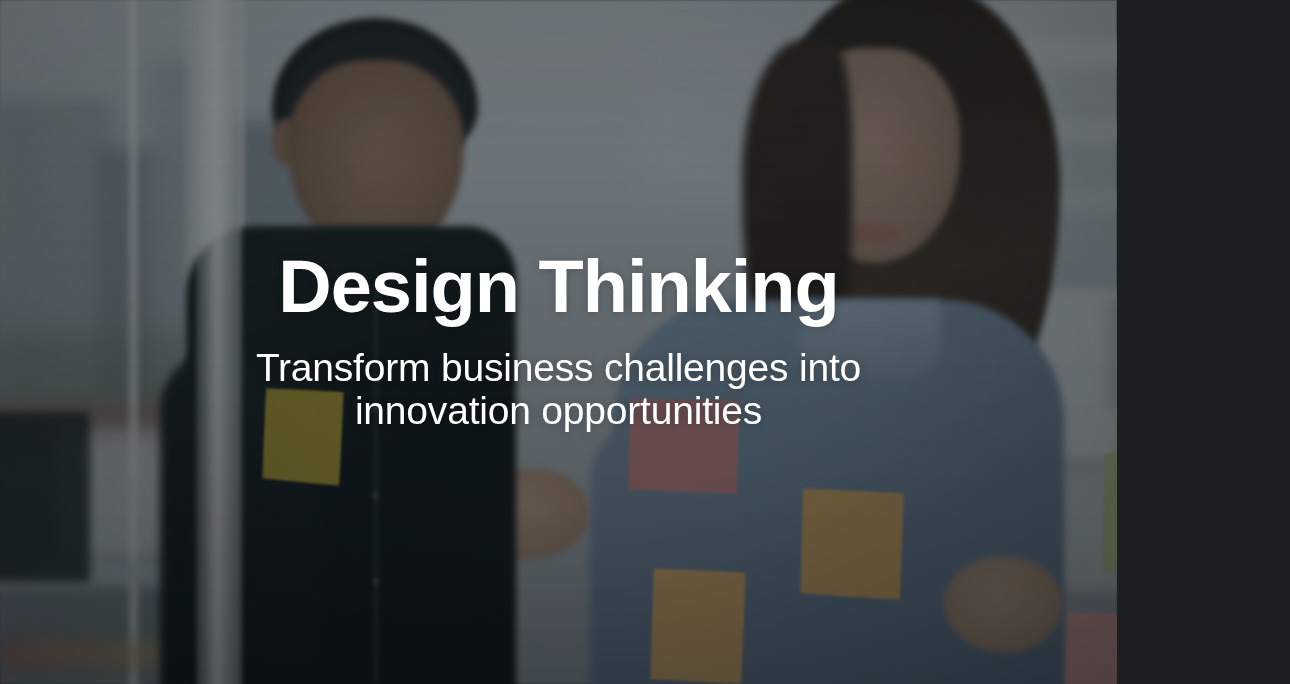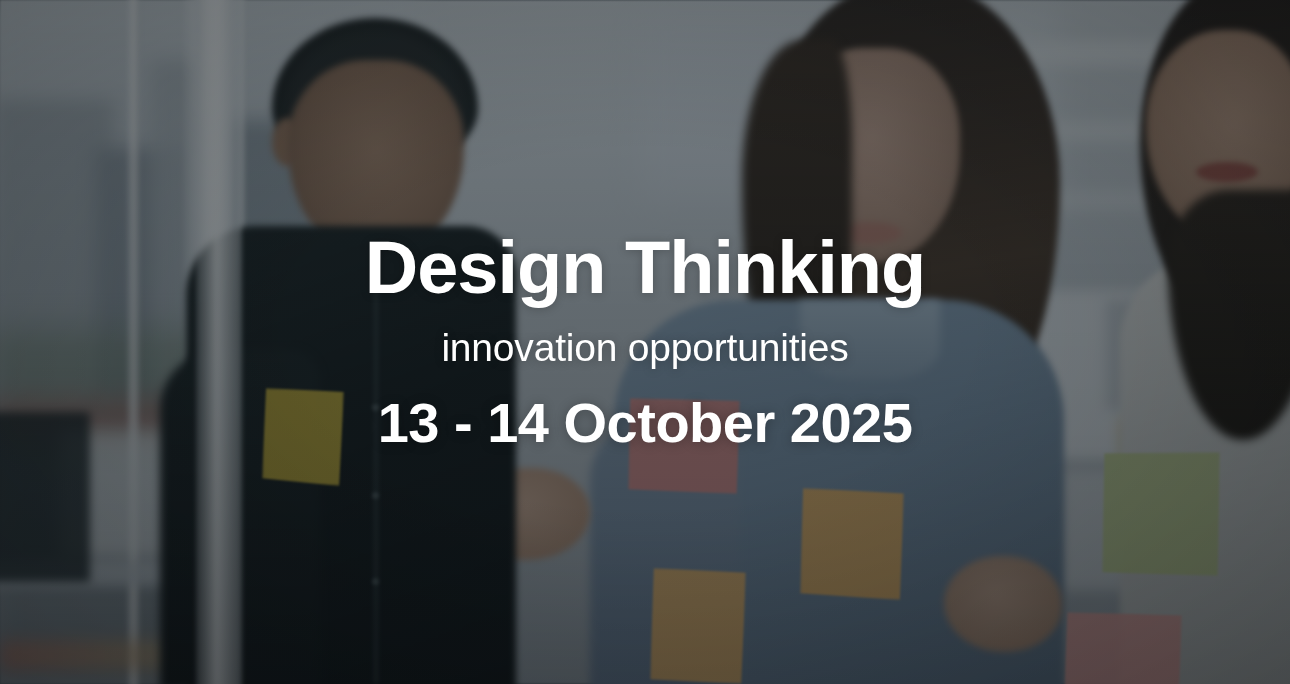--- a/index.html
+++ b/index.html
@@ -7,21 +7,21 @@
     margin: 0;
     padding: 0;
     background: #1b1f1f;
   }
   body {
     font-family: "Liberation Sans", sans-serif;
   }
 
   .banner {
     position: relative;
-    width: 1290px;
+    width: 1117px;
     height: 684px;
     overflow: hidden;
     background: #46505a;
   }
 
   
   .photo {
     position: absolute;
     inset: 0;
     overflow: hidden;
@@ -423,19 +423,19 @@
   <div class="overlay"></div>
   <div class="overlay-vignette"></div>
 
   <div class="content">
 
     <h1 class="headline">
       <span class="line1">Design Thinking</span>
     </h1>
 
     <p class="subtitle">
+      <span class="sline">Transform business challenges into</span>
       <span class="sline">innovation opportunities</span>
     </p>
 
-    <div class="dateline">13 - 14 October 2025</div>
 
   </div>
 </div>
 
 </body></html>

